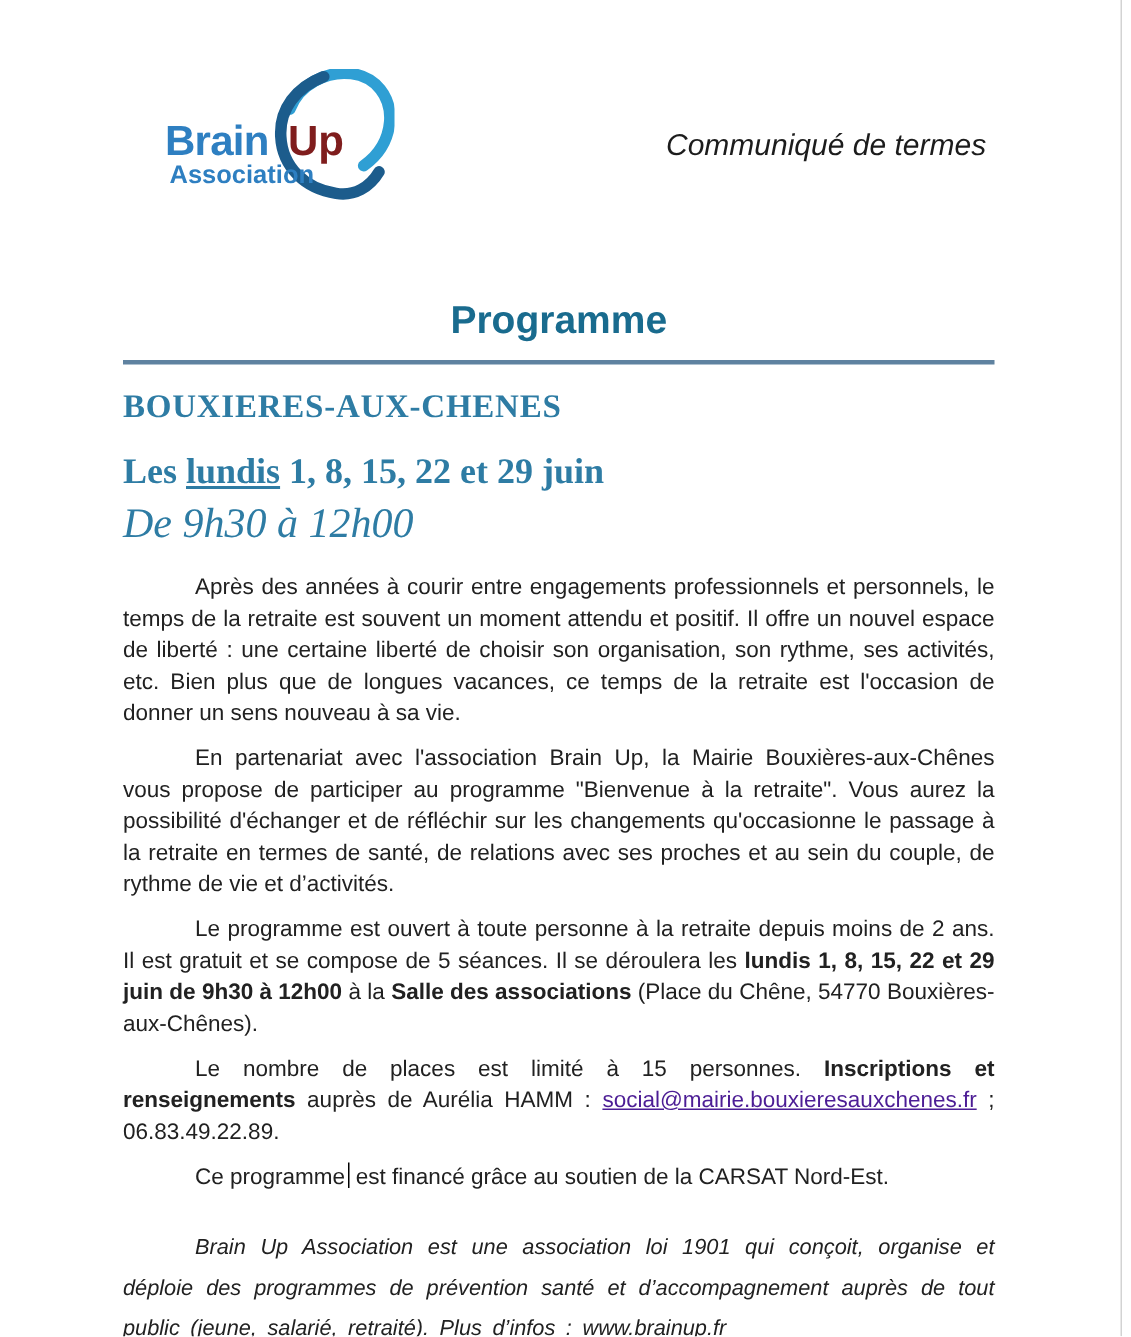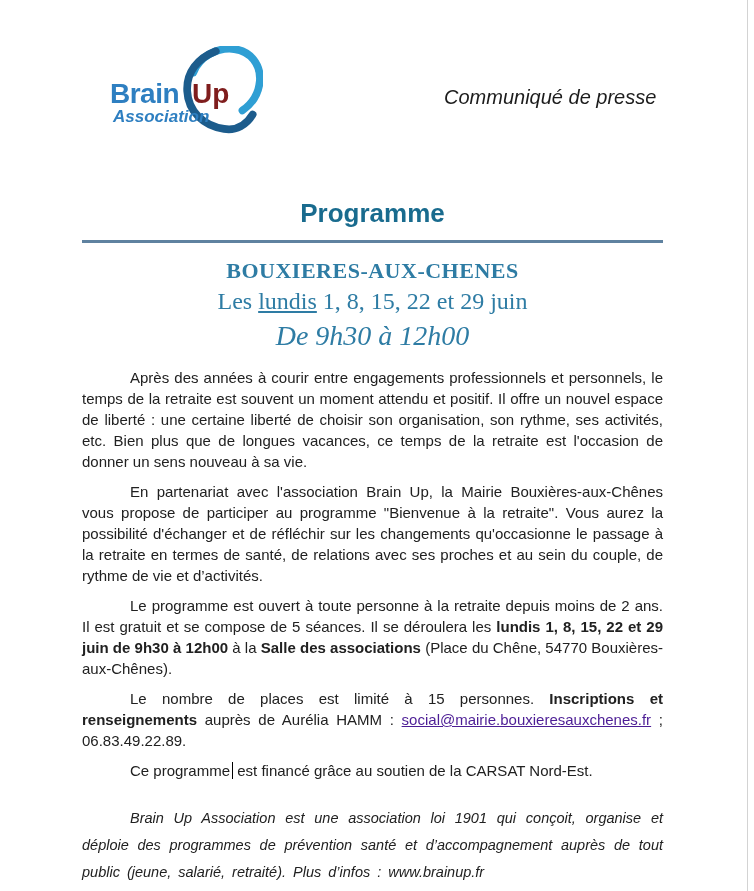--- a/index.html
+++ b/index.html
@@ -5,35 +5,35 @@
   html,body{margin:0;padding:0;background:#ffffff;}
   .page{position:relative;width:754px;height:891px;background:#ffffff;overflow:hidden;
         font-family:"Liberation Sans",sans-serif;color:#212121;}
   .page-edge{position:absolute;left:747px;top:0;width:1px;height:891px;background:#d3d3d3;}
 
   
   .logo{position:absolute;left:105px;top:46px;width:170px;height:92px;}
   .logo svg{position:absolute;left:78px;top:0;width:80px;height:88px;}
   .logo .brain{position:absolute;left:5px;top:32px;font-size:28px;font-weight:bold;letter-spacing:-0.5px;}
   .logo .up{position:absolute;left:87px;top:32px;font-size:28px;font-weight:bold;z-index:2;}
-  .logo .asso{position:absolute;left:8px;top:61px;font-size:17px;font-weight:bold;font-style:italic;}
+  .logo .asso{position:absolute;left:8px;top:61px;font-size:17px;font-weight:bold;}
 
   
   .communique{position:absolute;top:86px;left:444px;width:220px;font-size:20px;font-style:italic;
               color:#1c1c1c;white-space:nowrap;}
 
   
   .content{position:absolute;left:82px;top:197px;width:581px;}
 
   .doc-title{text-align:center;font-size:26px;line-height:33px;font-weight:bold;color:#196b8e;}
   .title-divider{height:3px;background:#5f82a0;border:0;margin:10px 0 0 0;}
 
-  .event{text-align:center;color:#2e7ca4;font-family:"Liberation Serif",serif;}
+  .event{color:#2e7ca4;font-family:"Liberation Serif",serif;}
   .event .city{margin-top:15px;font-size:22px;font-weight:bold;letter-spacing:0.5px;}
-  .event .dates{margin-top:4px;font-size:24px;}
+  .event .dates{margin-top:18px;font-size:24px;font-weight:bold;}
   .event .time{margin-top:5px;font-size:28px;font-style:italic;}
 
   .body-text{margin-top:15px;font-size:15px;line-height:21px;text-align:justify;}
   .body-text p{margin:0 0 9px 0;text-indent:48px;}
   .b{font-weight:bold;}
   .u{text-decoration:underline;}
   .link{text-decoration:underline;color:#4c1d95;cursor:pointer;}
   .caret{display:inline-block;width:0;height:17px;border-left:1.5px solid #000;
          vertical-align:-3px;margin-left:2px;}
 
@@ -52,21 +52,21 @@
       <g fill="none" stroke-linecap="round">
         <path d="M10,26 C16,10 34,1 50,3 C66,5 76,18 75,34 C74,46 68,56 58,63" stroke="#2f9fd4" stroke-width="7.5"></path>
         <path d="M32,5 C14,12 3,26 4,44 C5,64 20,78 40,81 C52,83 62,77 68,67" stroke="#1c5c8c" stroke-width="7.5"></path>
       </g>
     </svg>
     <span class="brain" style="color:#2e7fc1">Brain</span>
     <span class="up" style="color:#7f1d1d">Up</span>
     <span class="asso" style="color:#2e7fc1">Association</span>
   </div>
 
-  <div class="communique">Communiqué de presse</div>
+  <div class="communique">Communiqué de termes</div>
 
   <div class="content">
 
     <div class="doc-title">
       <div>Programme</div>
     </div>
 
     <div class="title-divider"></div>
 
     <div class="event">

